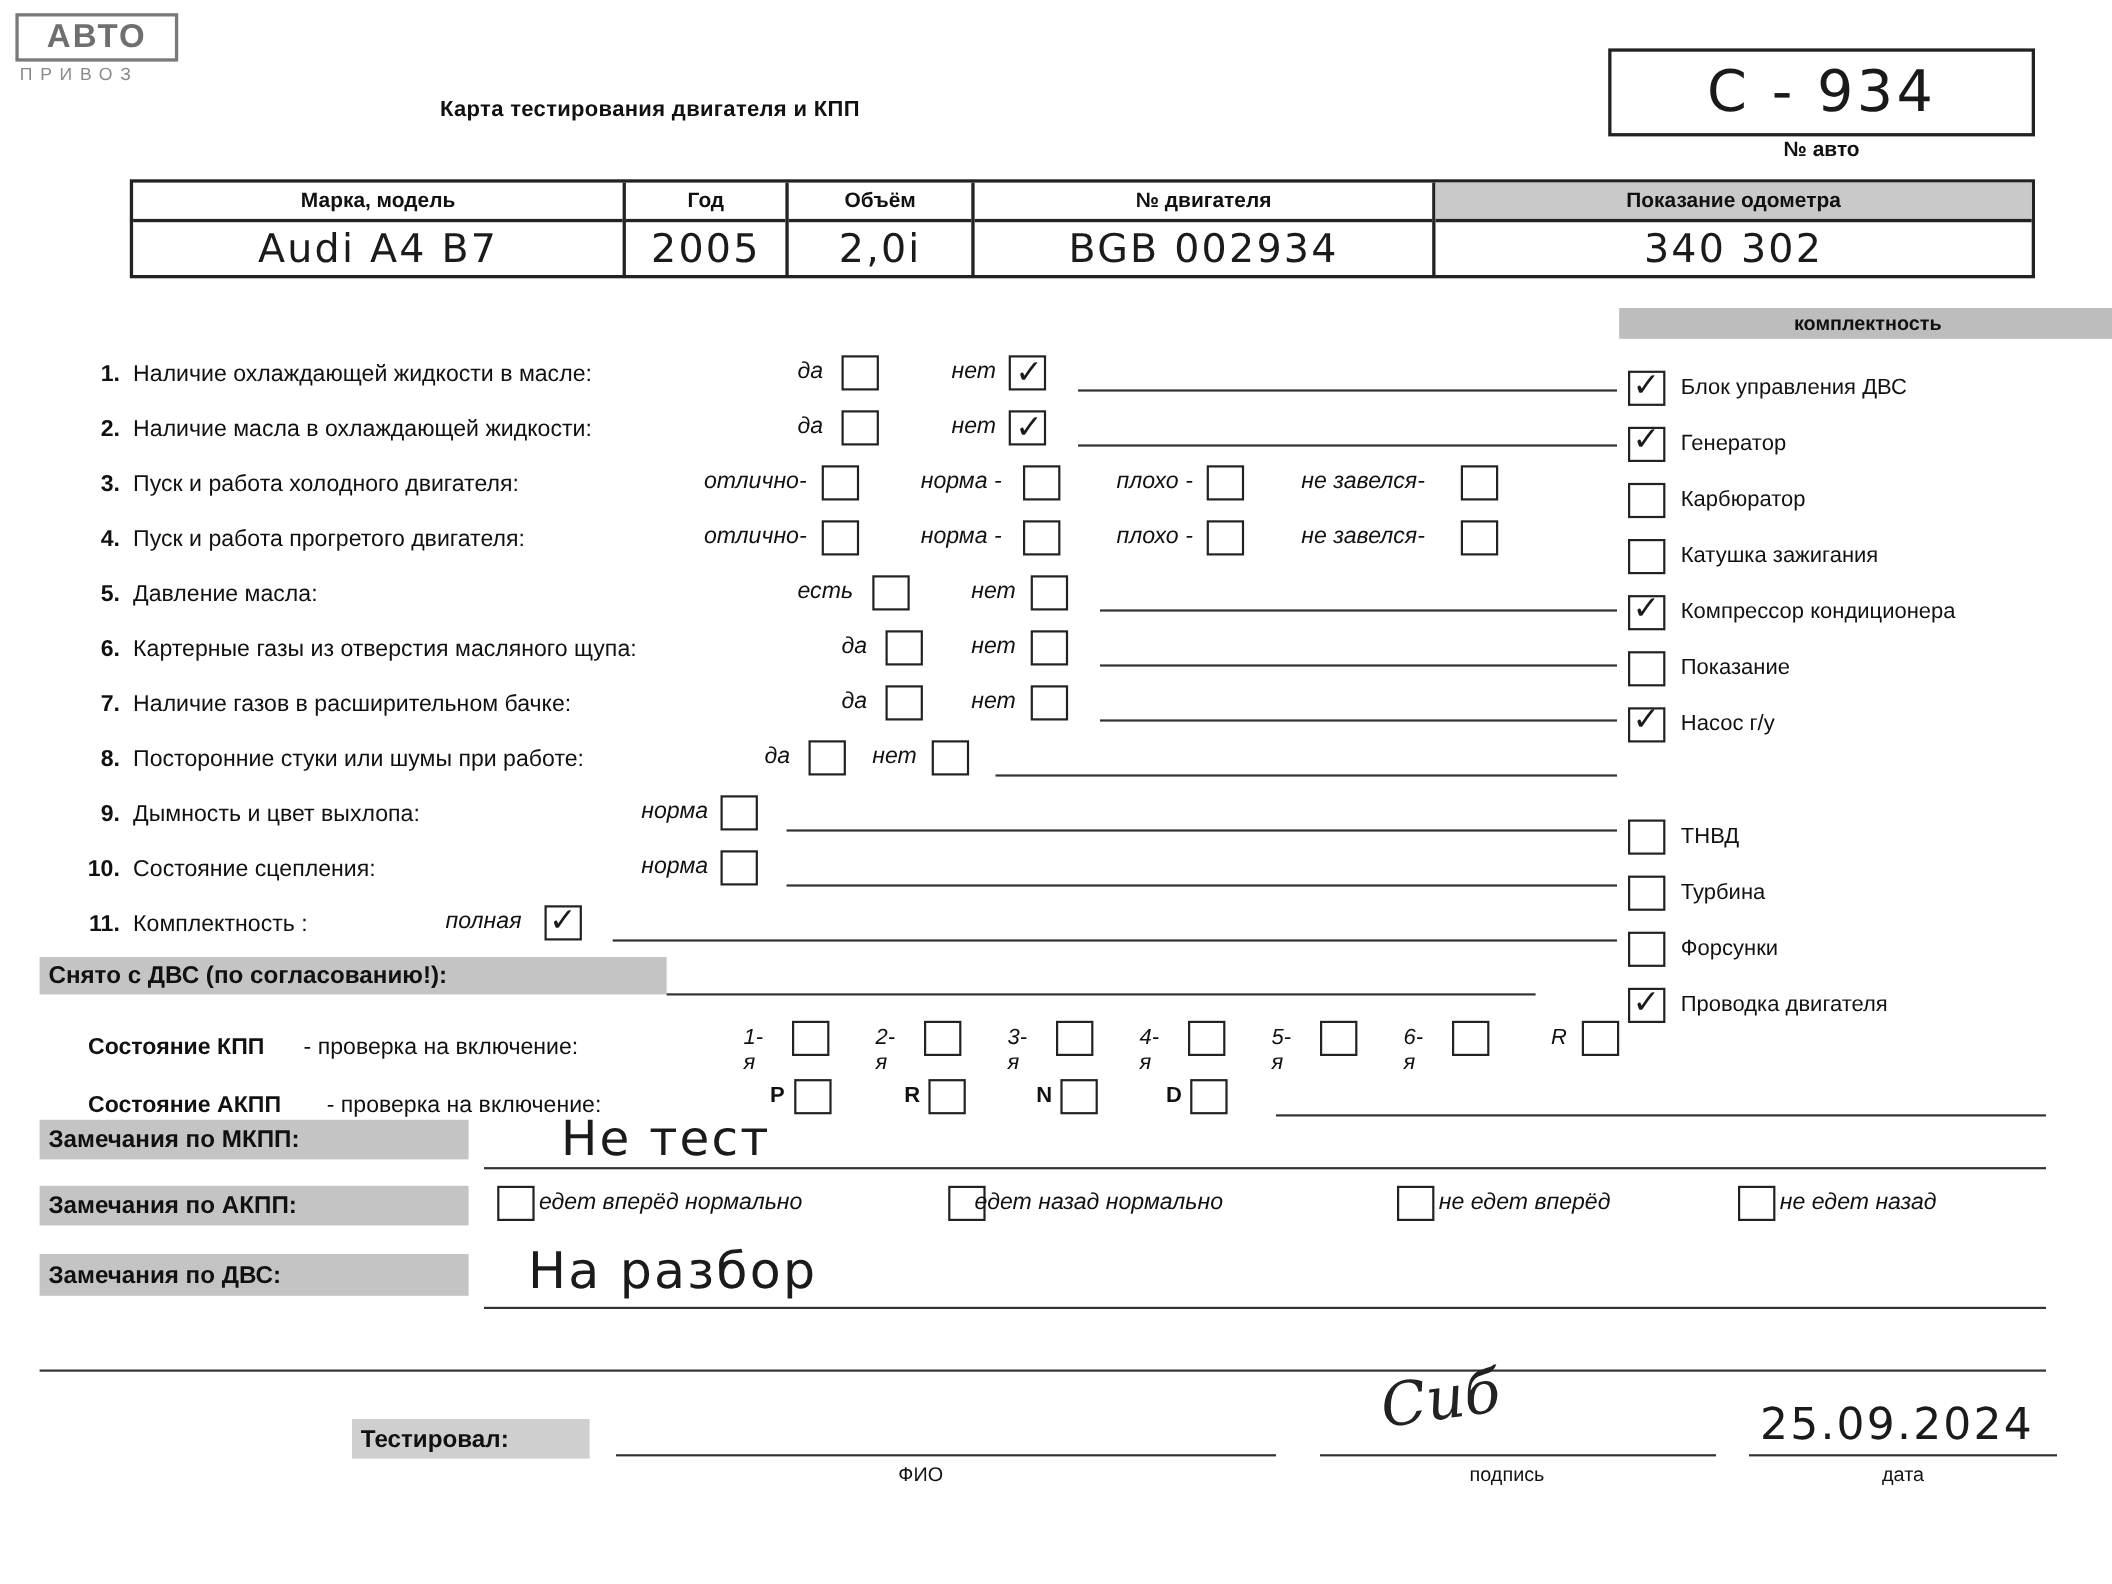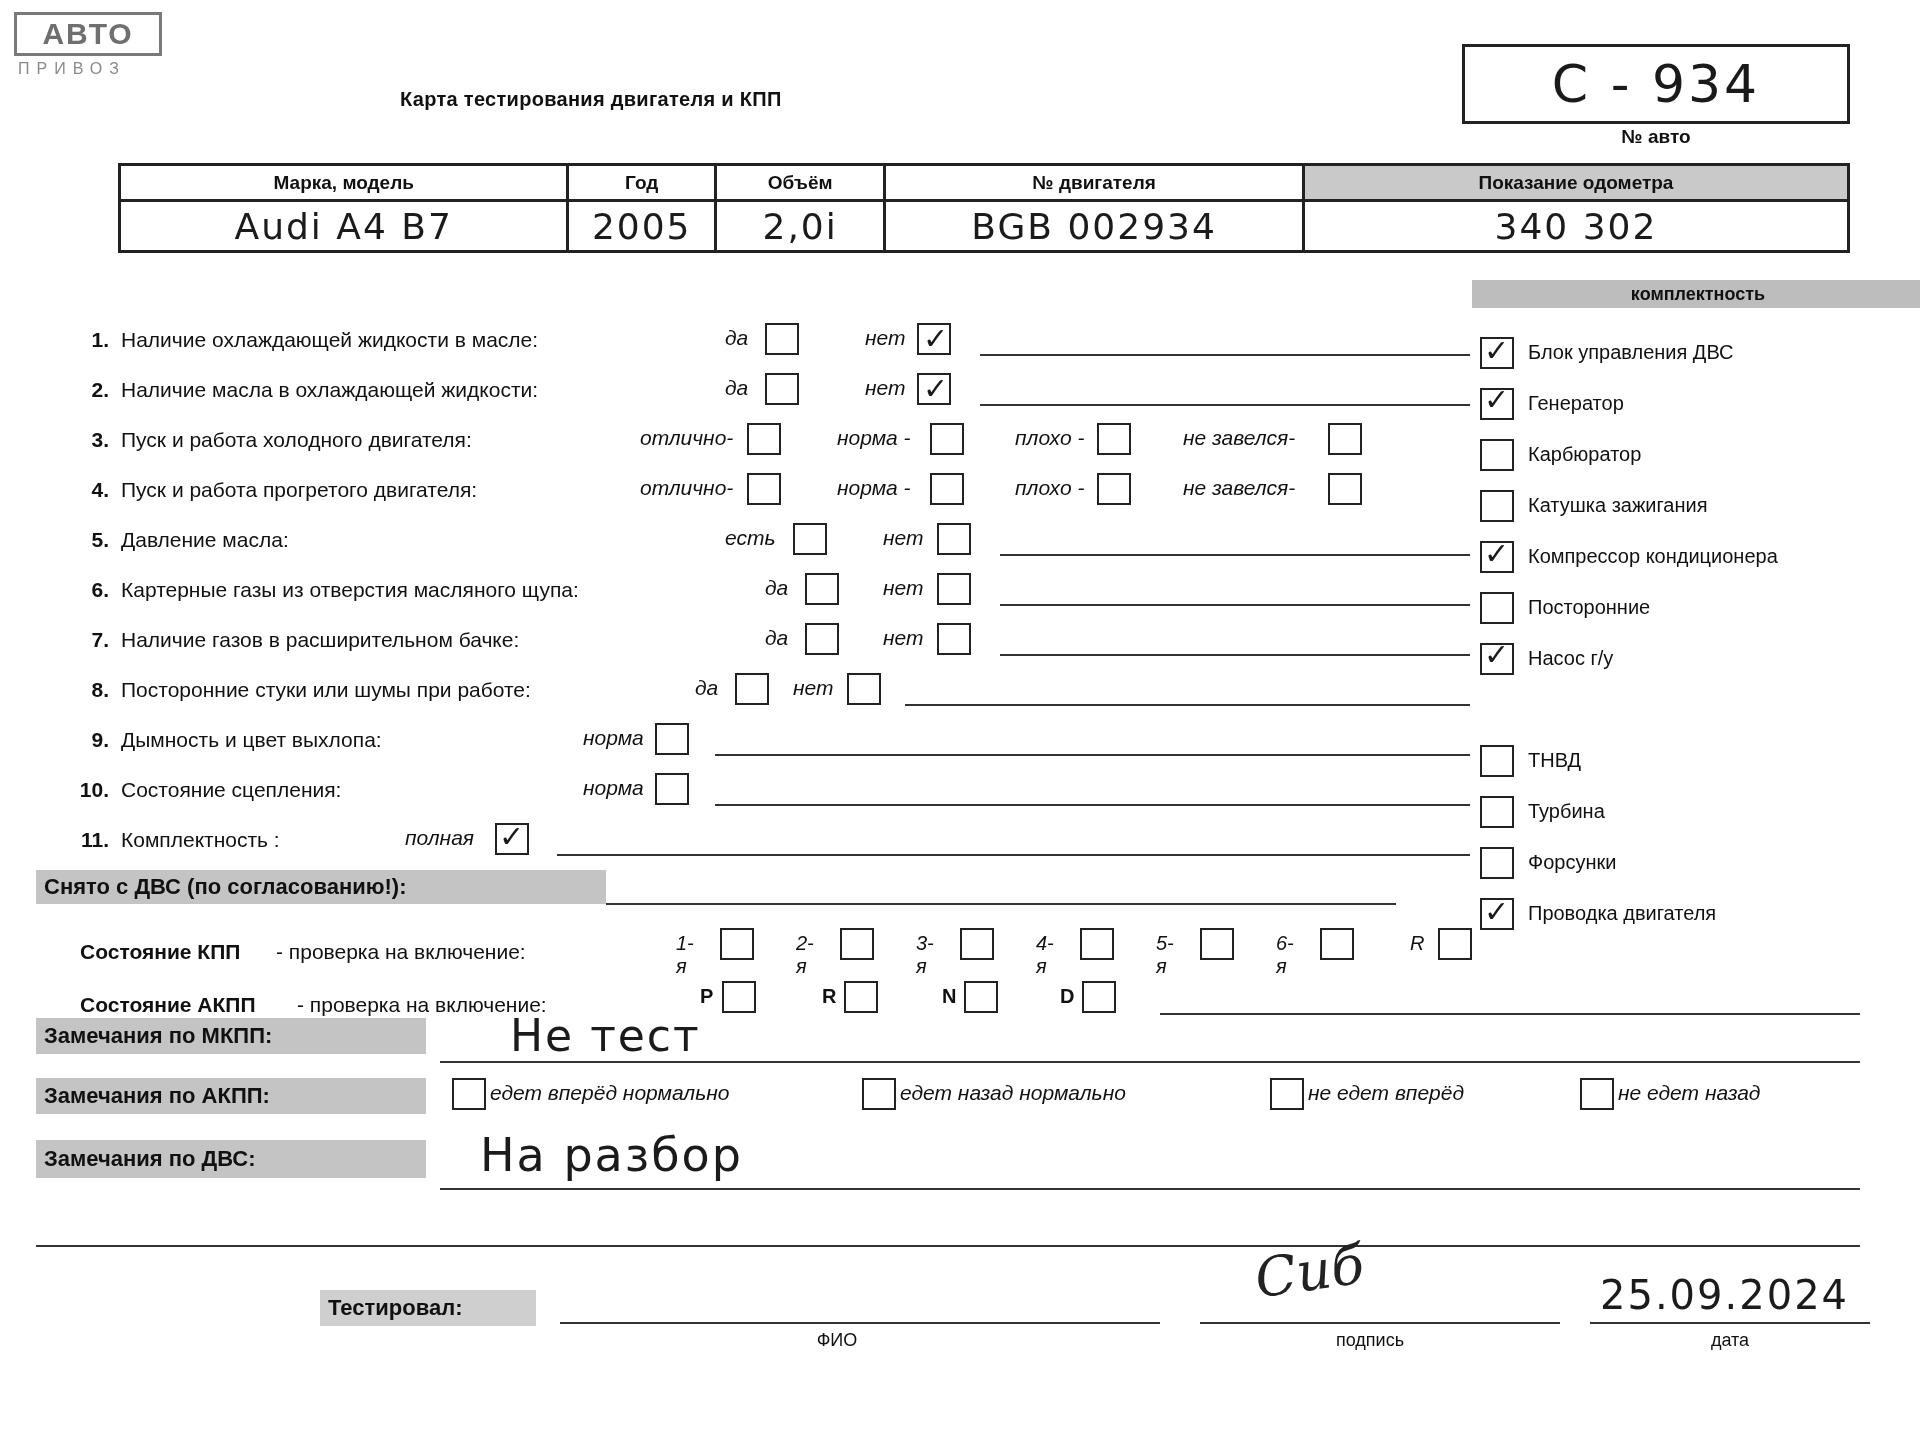--- a/index.html
+++ b/index.html
@@ -467,21 +467,21 @@
     <div class="kbox"></div>
     <div class="ktext">Катушка зажигания</div>
   </div>
   <div class="kitem" style="top:536px;">
     <div class="kbox"></div>
     <div class="tick" style="left:4px; top:3px;">✓</div>
     <div class="ktext">Компрессор кондиционера</div>
   </div>
   <div class="kitem" style="top:587px;">
     <div class="kbox"></div>
-    <div class="ktext">Посторонние</div>
+    <div class="ktext">Показание</div>
   </div>
   <div class="kitem" style="top:638px;">
     <div class="kbox"></div>
     <div class="tick" style="left:4px; top:2px;">✓</div>
     <div class="ktext">Насос г/у</div>
   </div>
   <div class="kitem" style="top:740px;">
     <div class="kbox"></div>
     <div class="ktext">ТНВД</div>
   </div>
@@ -560,21 +560,21 @@
   <div class="hrule" style="left:440px; top:1061px; width:1420px;"></div>
 
   <div class="sbar" style="left:36px; top:1078px; width:390px; height:36px;">Замечания по АКПП:</div>
 
   <div style="position:absolute; left:452px; top:1078px;">
     <span class="cbx" style="left:0; top:0;"></span>
     <span class="akpp-opt" style="left:38px; top:3px;">едет вперёд нормально</span>
   </div>
   <div style="position:absolute; left:862px; top:1078px;">
     <span class="cbx" style="left:0; top:0;"></span>
-    <span class="akpp-opt" style="left:38px; top:3px;">едет назад нормально</span>
+    <span class="akpp-opt" style="left:24px; top:3px;">едет назад нормально</span>
   </div>
   <div style="position:absolute; left:1270px; top:1078px;">
     <span class="cbx" style="left:0; top:0;"></span>
     <span class="akpp-opt" style="left:38px; top:3px;">не едет вперёд</span>
   </div>
   <div style="position:absolute; left:1580px; top:1078px;">
     <span class="cbx" style="left:0; top:0;"></span>
     <span class="akpp-opt" style="left:38px; top:3px;">не едет назад</span>
   </div>
 

